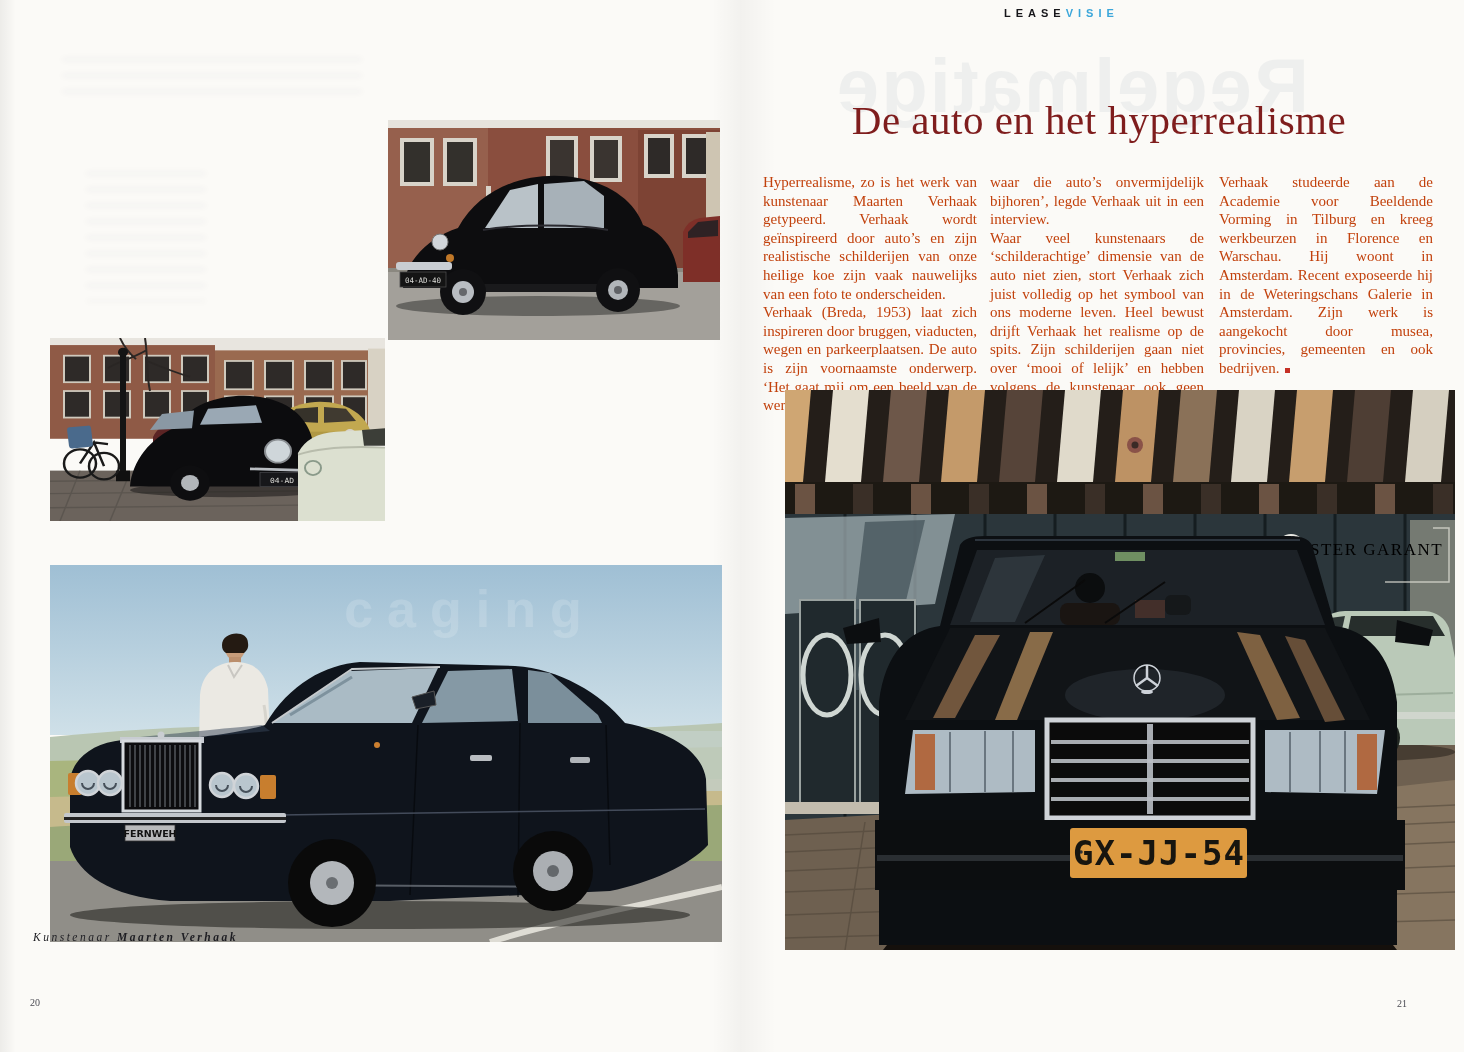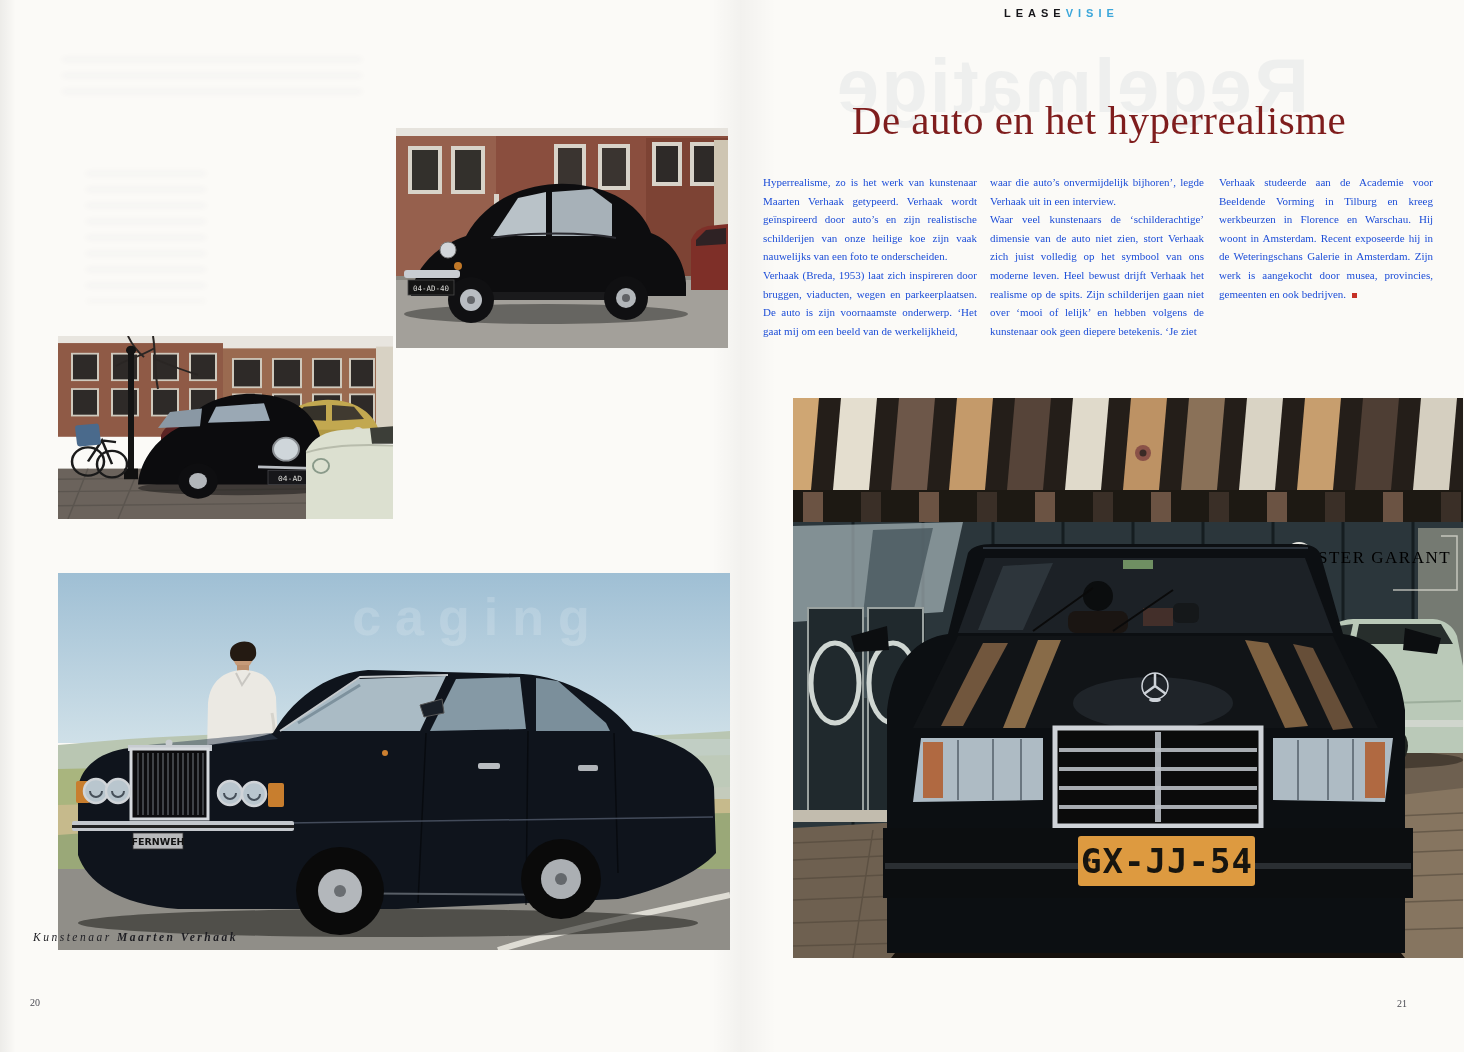--- a/index.html
+++ b/index.html
@@ -11,32 +11,32 @@
   .edge-shade{position:absolute;left:0;top:0;width:16px;height:100%;
     background:linear-gradient(90deg,rgba(0,0,0,.06),rgba(0,0,0,0));}
   .fold{position:absolute;left:712px;top:0;width:64px;height:100%;
     background:linear-gradient(90deg,rgba(0,0,0,0),rgba(0,0,0,.035) 45%,rgba(0,0,0,0));}
   .masthead{position:absolute;top:7px;left:1004px;
     font-family:"Liberation Sans",sans-serif;font-size:11px;font-weight:bold;letter-spacing:5px;}
   .masthead .black{color:#16161a;}
   .masthead .blue{color:#3ba6da;}
   .headline{position:absolute;left:755px;top:96px;width:688px;margin:0;
     text-align:center;font-weight:normal;font-size:41px;color:#7f1d1d;letter-spacing:.5px;}
-  .col{position:absolute;top:173px;width:214px;font-size:11px;line-height:18.6px;
-    text-align:justify;color:#1d4ed8;font-family:Liberation Serif, serif;}
+  .col{position:absolute;top:173px;width:214px;font-size:15px;line-height:18.6px;
+    text-align:justify;color:#c2410c;font-family:Liberation Serif, serif;}
   .col p{margin:0;}
   .col--1{left:763px;} .col--2{left:990px;} .col--3{left:1219px;}
   .endmark{display:inline-block;width:5px;height:5px;background:#c53026;margin-left:6px;vertical-align:baseline;}
   .caption{position:absolute;left:33px;top:931px;font-style:italic;font-size:11.5px;
     letter-spacing:2.5px;color:#1d1d22;}
   .caption .artist{font-weight:bold;text-align:center;}
   .pagenum{position:absolute;font-size:10px;color:#4a4a52;}
   .pagenum--left{left:30px;top:997px;}
   .pagenum--right{left:1397px;top:998px;text-align:right;}
-  .art{position:absolute;margin:12px;padding:16px;}
+  .art{position:absolute;margin:4px;padding:16px;}
   .art svg{display:block;width:100%;height:100%;}
   .ghost-heading{position:absolute;left:752px;top:42px;width:640px;
     font-family:"Liberation Sans",sans-serif;font-weight:bold;font-size:76px;
     color:#2c4a66;opacity:.055;transform:scaleX(-1);text-align:center;letter-spacing:2px;
     pointer-events:none;}
   .ghost-smudge{position:absolute;opacity:.05;filter:blur(3px);pointer-events:none;
     background:repeating-linear-gradient(180deg,#24344a 0 3px,transparent 3px 16px);}
   .ghost-smudge--a{left:62px;top:58px;width:300px;height:44px;}
   .ghost-smudge--b{left:86px;top:172px;width:120px;height:130px;}
 </style>
@@ -114,21 +114,21 @@
         <circle cx="230" cy="170" r="22" fill="#101012"></circle>
         <circle cx="230" cy="170" r="10" fill="#b2b6ba"></circle>
           <circle cx="230" cy="170" r="4" fill="#606266"></circle>
         <rect x="8" y="142" width="56" height="8" rx="3" fill="#c9cdd2"></rect>
         <rect x="12" y="152" width="46" height="15" fill="#141414" stroke="#4a4a4a" stroke-width="0.8"></rect>
         <text x="35" y="163" text-anchor="middle" font-family="DejaVu Sans Mono, monospace" font-size="7.5" fill="#dcdcd8">04-AD-40</text>
       </g>
     </svg>
   </figure>
 
-  <figure class="art" style="left:30px;top:308px;width:335px;height:183px;">
+  <figure class="art" style="left:30px;top:318px;width:335px;height:183px;">
     <svg viewBox="0 0 335 207" preserveAspectRatio="none">
       <rect width="335" height="70" fill="#e8e5df"></rect>
       <g>
         <rect x="0" y="8" width="165" height="106" fill="#8f5a46"></rect>
         <rect x="165" y="14" width="155" height="104" fill="#9a6a50"></rect>
         <rect x="318" y="12" width="17" height="104" fill="#d8d2c4"></rect>
         <g fill="#2e2a28" stroke="#cfc9bd" stroke-width="2">
           <rect x="14" y="20" width="26" height="30"></rect>
             <rect x="54" y="20" width="26" height="30"></rect>
             <rect x="94" y="20" width="26" height="30"></rect>

